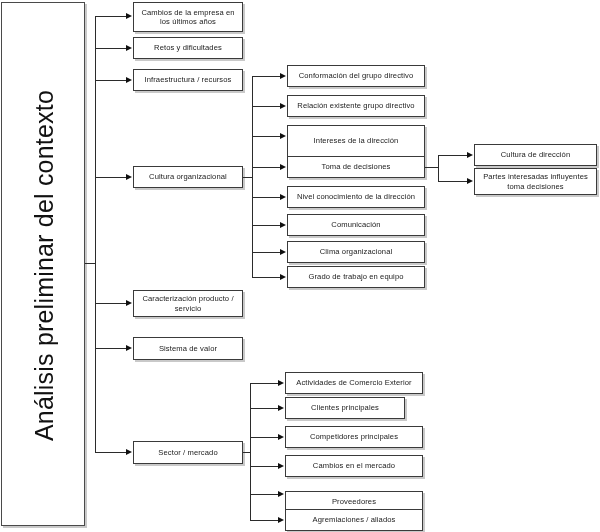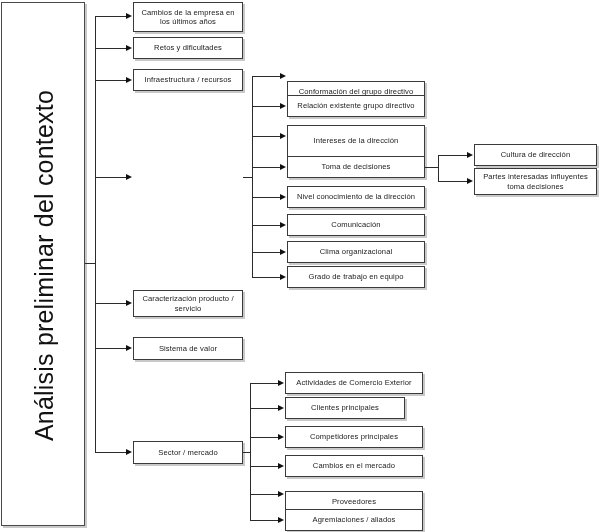--- a/index.html
+++ b/index.html
@@ -87,20 +87,23 @@
   </div>
 
   <div class="hline" style="left:95px;top:80px;width:32px;"></div>
   <div class="arrow" style="left:126px;top:77.1px;"></div>
   <div class="box" style="left:133px;top:69px;width:110px;height:22px;">
     <span>Infraestructura / recursos</span>
   </div>
 
   <div class="hline" style="left:95px;top:177px;width:32px;"></div>
   <div class="arrow" style="left:126px;top:174.1px;"></div>
+  <div class="box" style="left:133px;top:166px;width:110px;height:22px;">
+    <span>Cultura organizacional</span>
+  </div>
 
   <div class="hline" style="left:95px;top:303px;width:32px;"></div>
   <div class="arrow" style="left:126px;top:300.1px;"></div>
   <div class="box" style="left:133px;top:290px;width:110px;height:27px;">
     <span>Caracterización producto / servicio</span>
   </div>
 
   <div class="hline" style="left:95px;top:348px;width:32px;"></div>
   <div class="arrow" style="left:126px;top:345.1px;"></div>
   <div class="box" style="left:133px;top:337px;width:110px;height:23px;">
@@ -111,21 +114,21 @@
   <div class="arrow" style="left:126px;top:449.1px;"></div>
   <div class="box" style="left:133px;top:441px;width:110px;height:23px;">
     <span>Sector / mercado</span>
   </div>
 
   <div class="hline" style="left:243px;top:177px;width:10px;"></div>
   <div class="vline" style="left:251.6px;top:76px;height:201px;"></div>
 
   <div class="hline" style="left:252px;top:76px;width:29px;"></div>
   <div class="arrow" style="left:280px;top:73.1px;"></div>
-  <div class="box" style="left:287px;top:65px;width:138px;height:22px;margin-top:16px;">
+  <div class="box" style="left:287px;top:65px;width:138px;height:22px;">
     <span>Conformación del grupo directivo</span>
   </div>
 
   <div class="hline" style="left:252px;top:106px;width:29px;"></div>
   <div class="arrow" style="left:280px;top:103.1px;"></div>
   <div class="box" style="left:287px;top:95px;width:138px;height:22px;">
     <span>Relación existente grupo directivo</span>
   </div>
 
   <div class="hline" style="left:252px;top:136px;width:29px;"></div>

